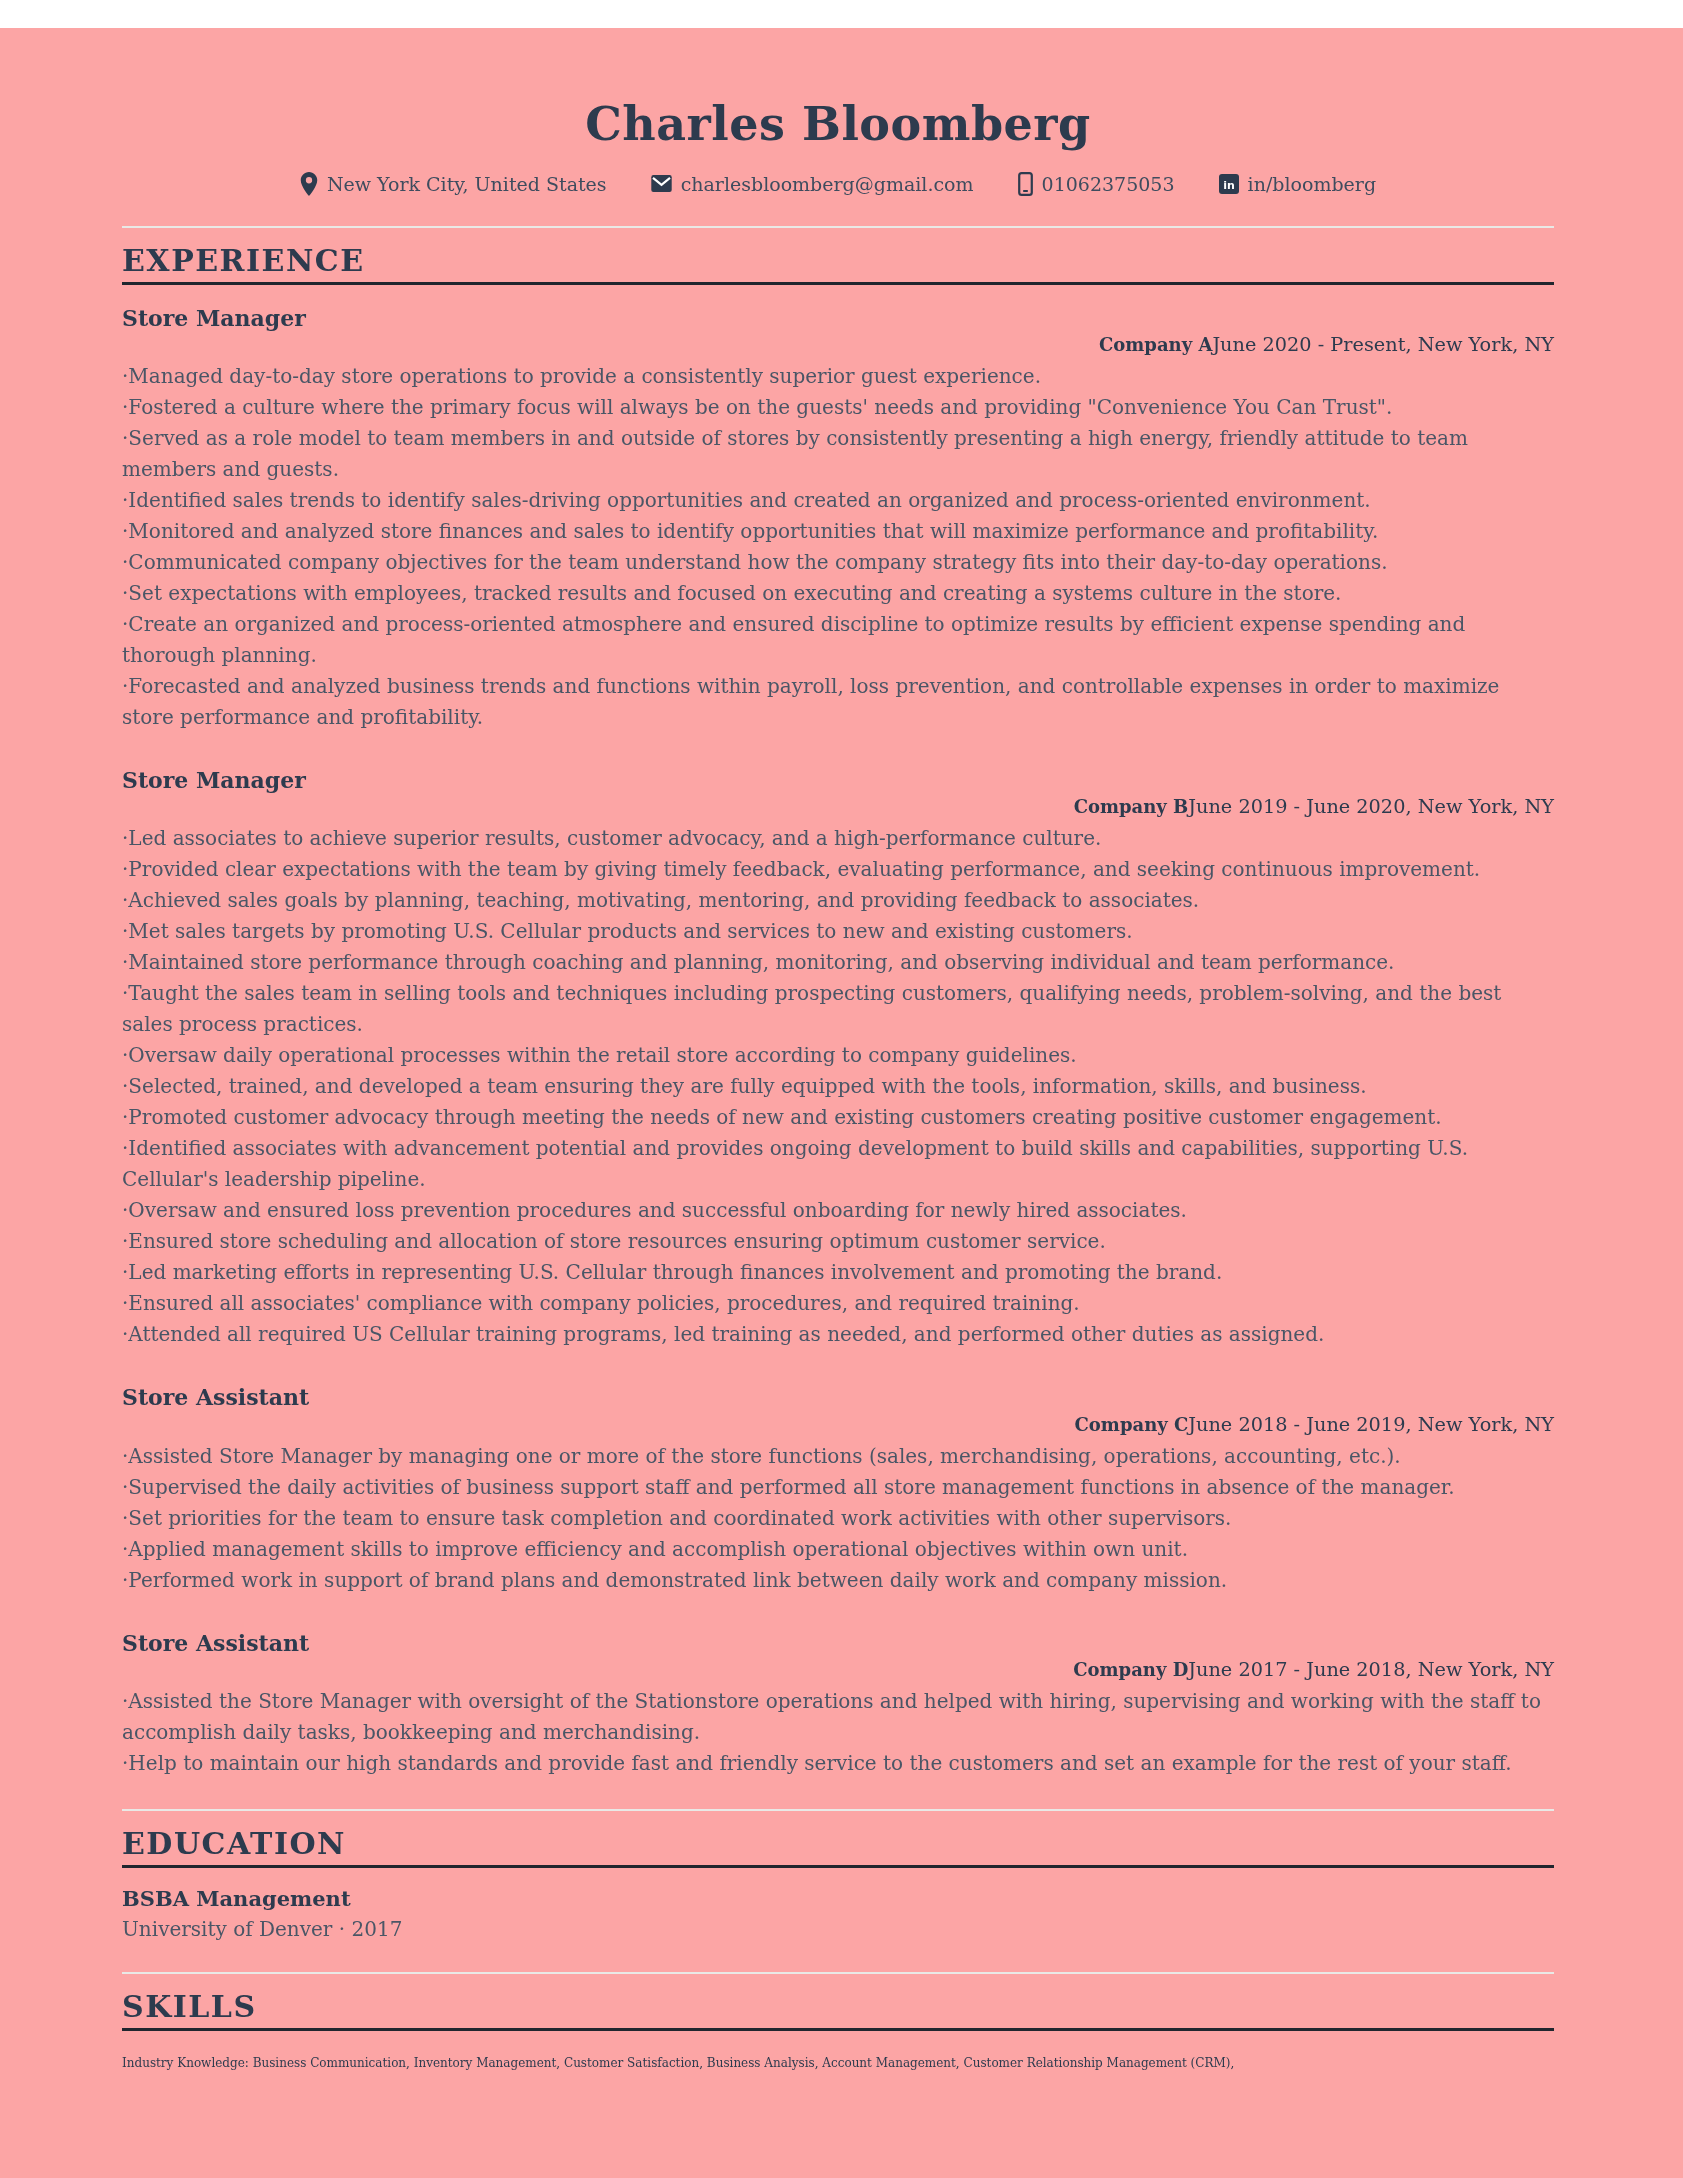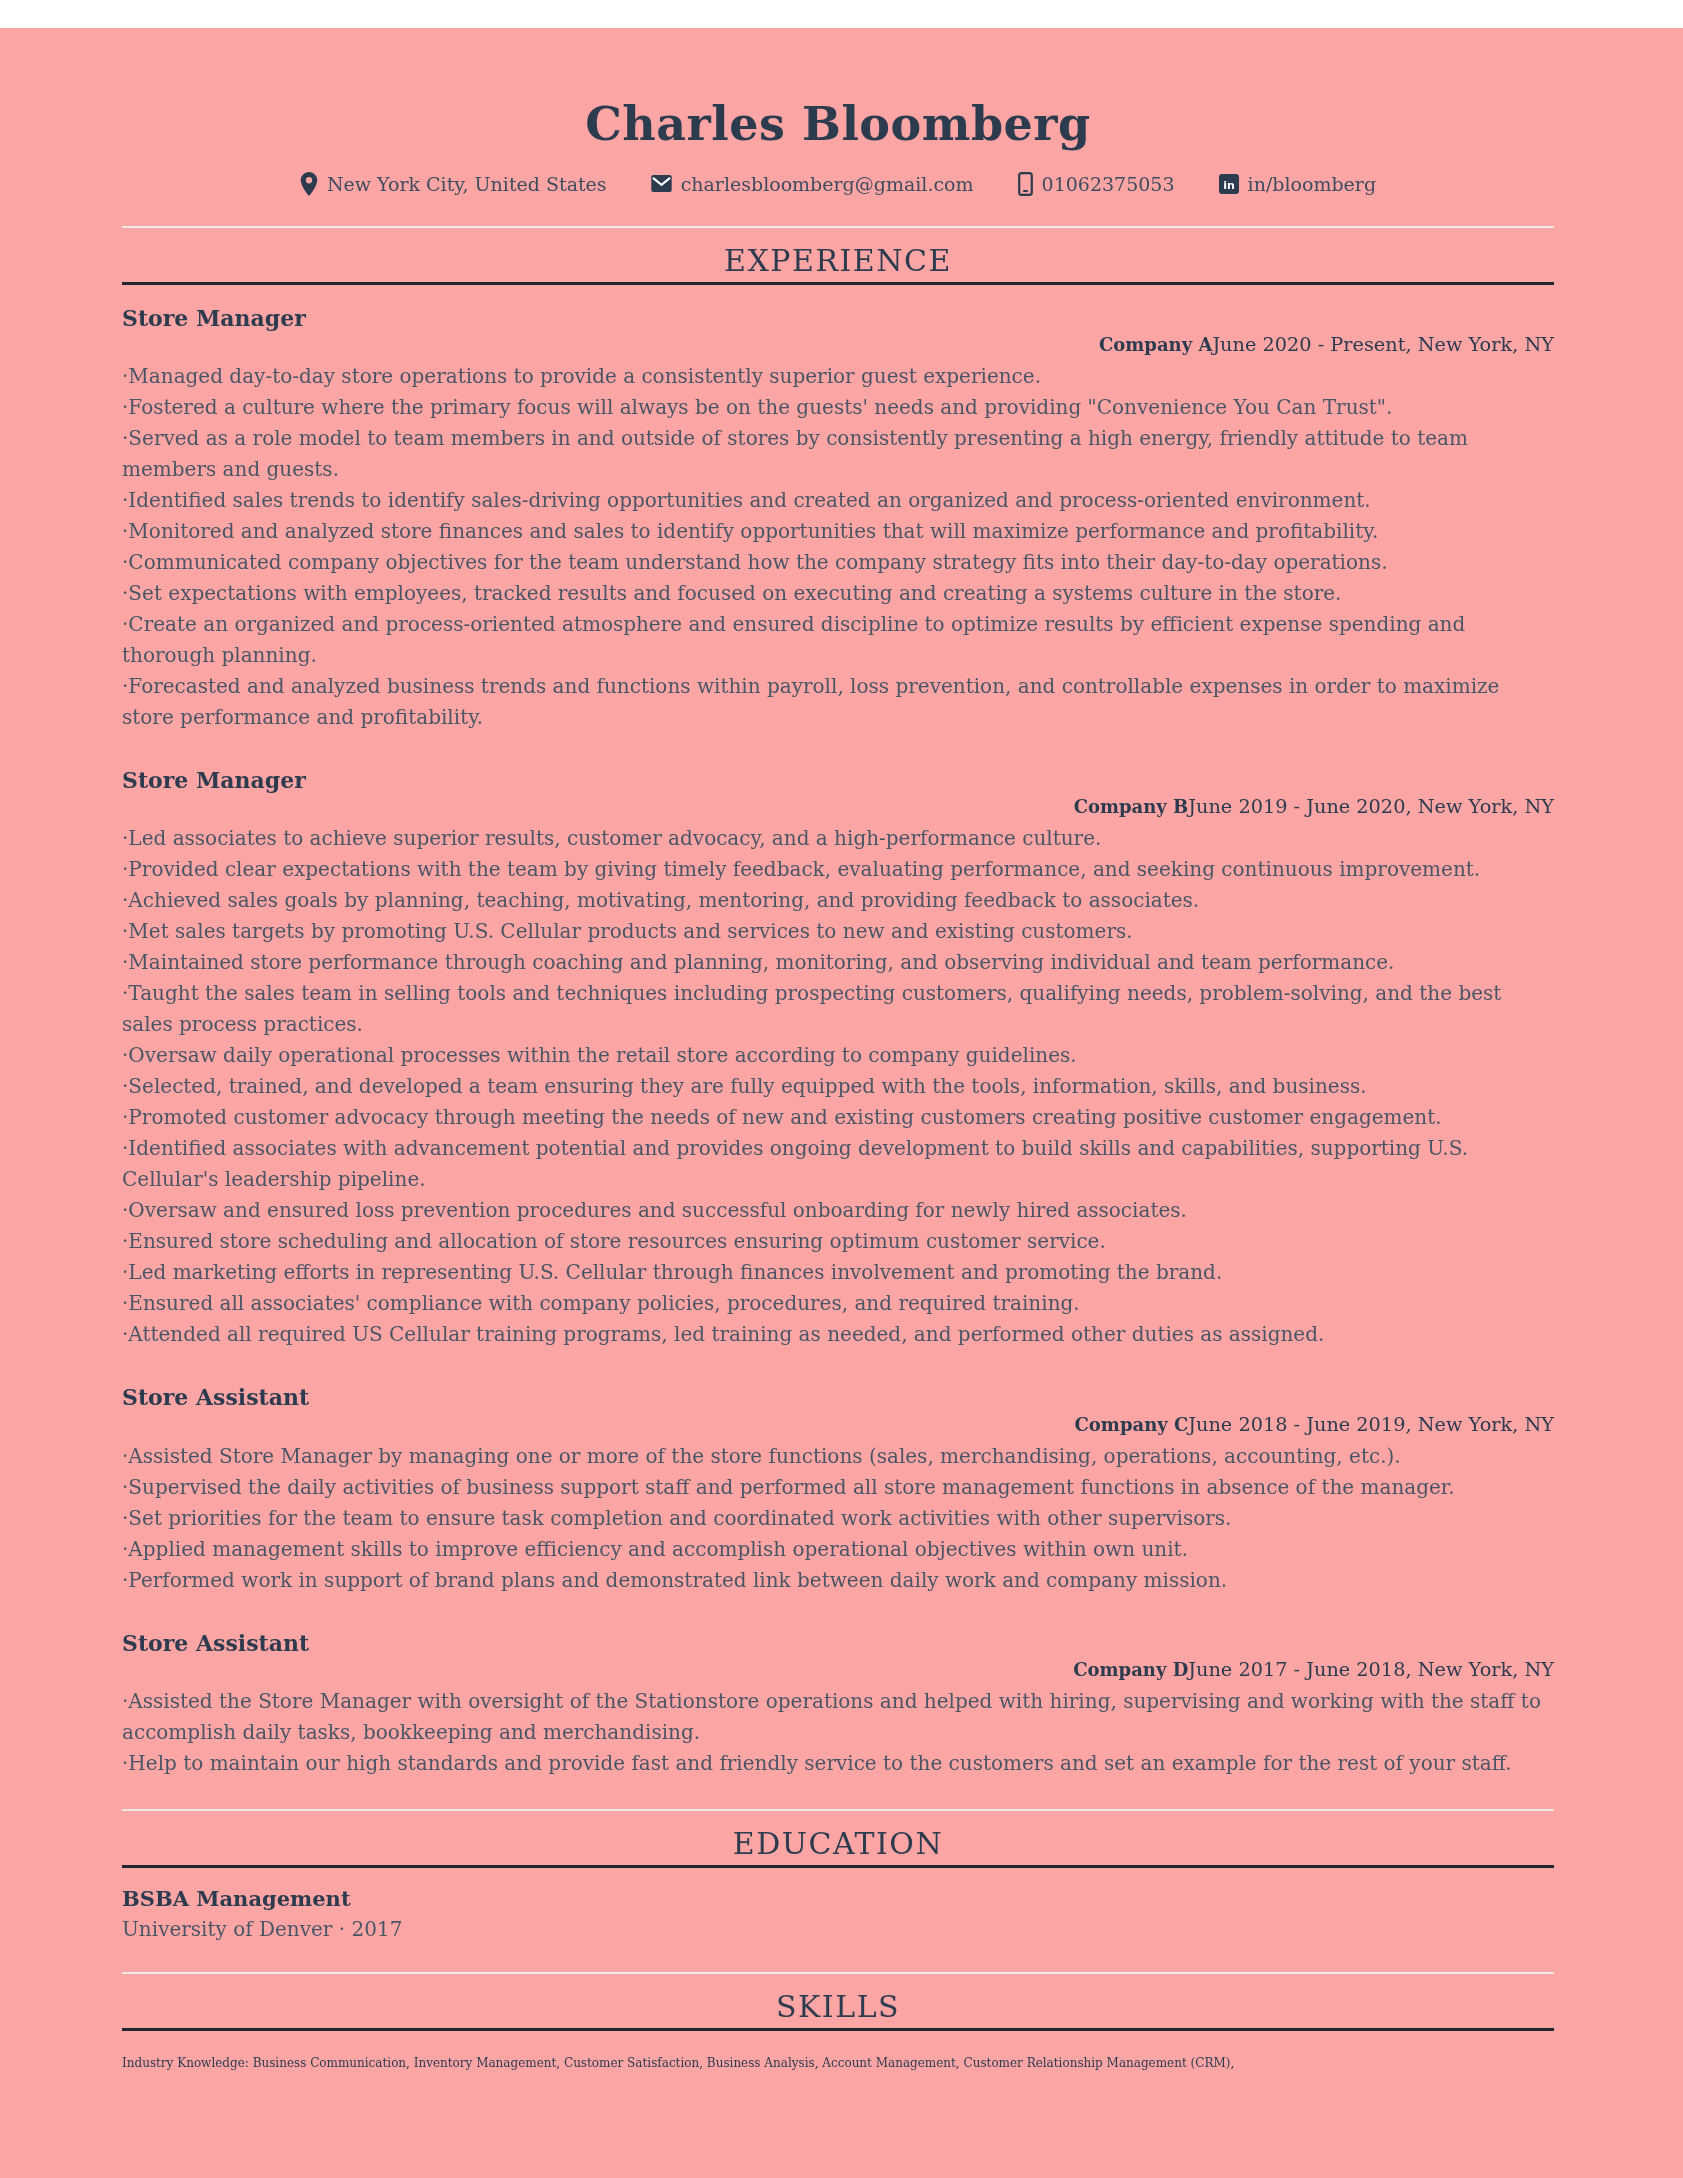--- a/index.html
+++ b/index.html
@@ -13,21 +13,21 @@
   .name { margin:0; font-size:46px; line-height:1.1; font-weight:700; color:#2d3b4e; letter-spacing:0.5px; }
   .contact-row {
     margin-top:22px; display:flex; justify-content:center; align-items:center;
     gap:44px; font-size:19px; color:#3e4c5e;
   }
   .contact-item { display:inline-flex; align-items:center; gap:9px; white-space:nowrap; }
   .contact-item svg { flex:0 0 auto; }
   
   .hairline { border:none; border-top:2px solid #e9e9e6; margin:30px 0 0 0; }
   
-  .section-title { margin:16px 0 0 0; font-size:30px; font-weight:400; letter-spacing:1.5px; color:#2d3b4e; line-height:1.1;text-align:center; }
+  .section-title { margin:16px 0 0 0; font-size:30px; font-weight:700; letter-spacing:1.5px; color:#2d3b4e; line-height:1.1; }
   .section-rule { border:none; border-top:3px solid #20262e; margin:5px 0 0 0; }
   
   .jobs { margin-top:10px; }
   .job + .job { margin-top:34px; }
   .job:first-child { margin-top:0; }
   .jobs .job { margin-top:20px; }
   .jobs .job + .job { margin-top:34px; }
   .job-title { font-size:22px; font-weight:700; color:#2d3b4e; line-height:1.2; }
   .job-meta { display:flex; justify-content:flex-end; align-items:baseline; margin-top:2px; }
   .job-company { font-size:18px; font-weight:700; color:#2d3b4e; }

